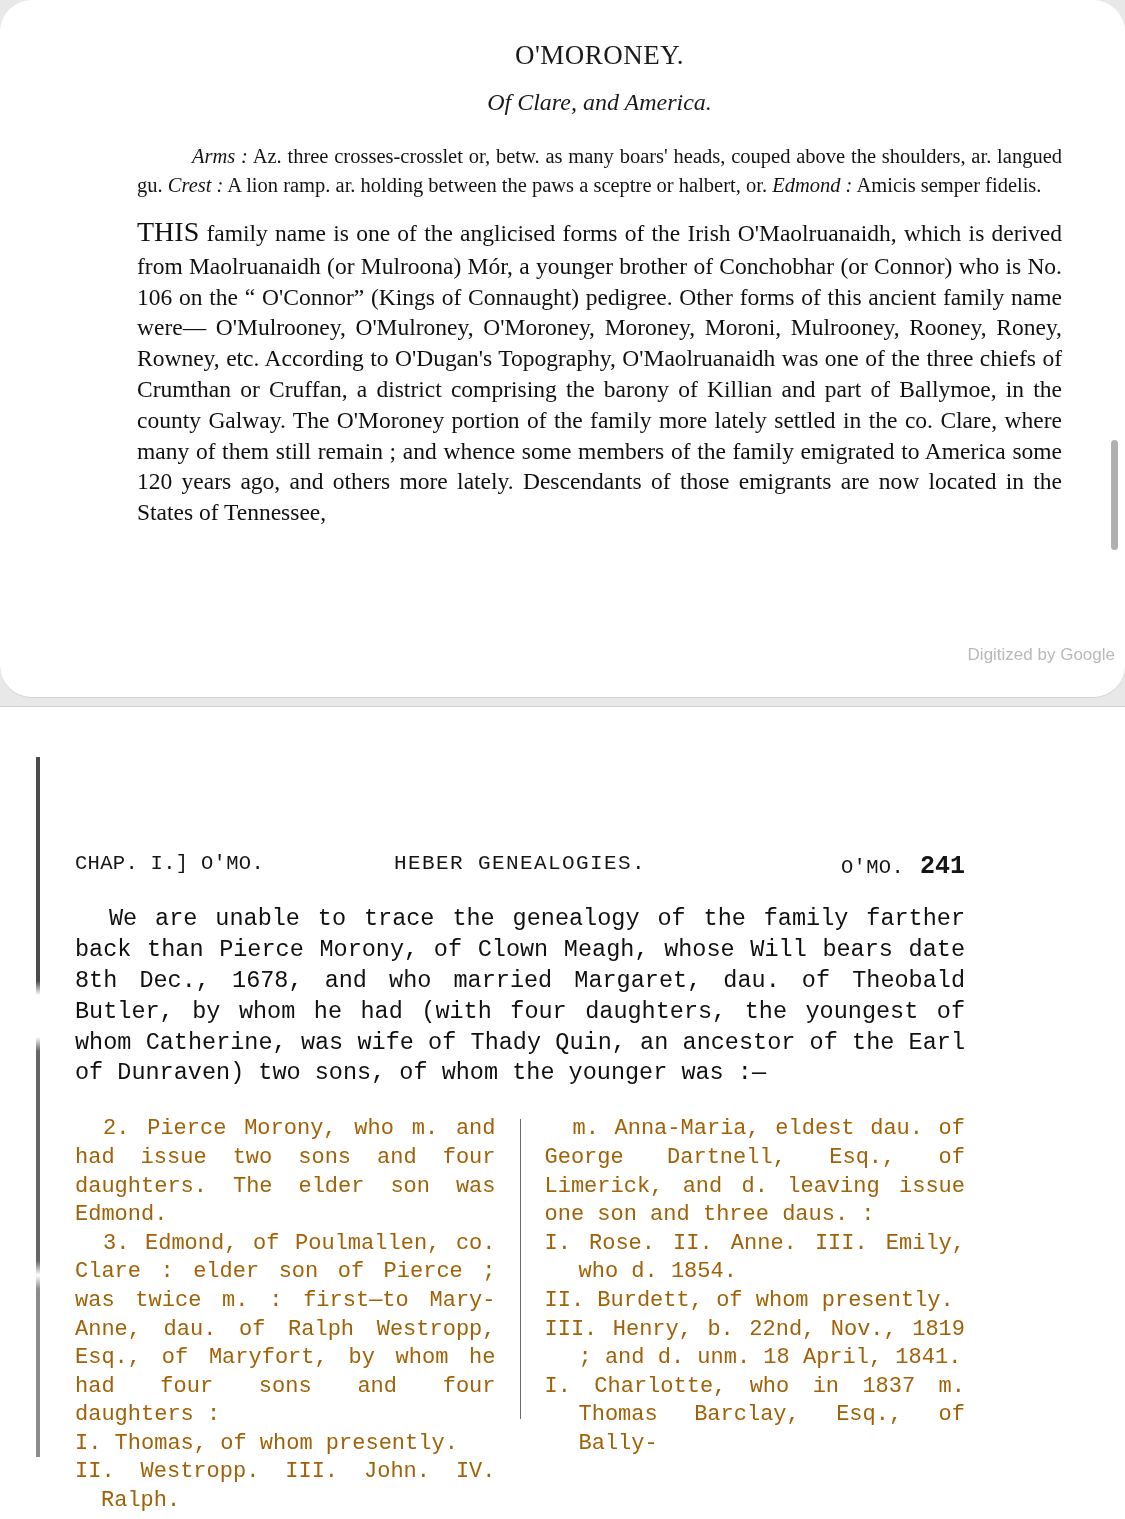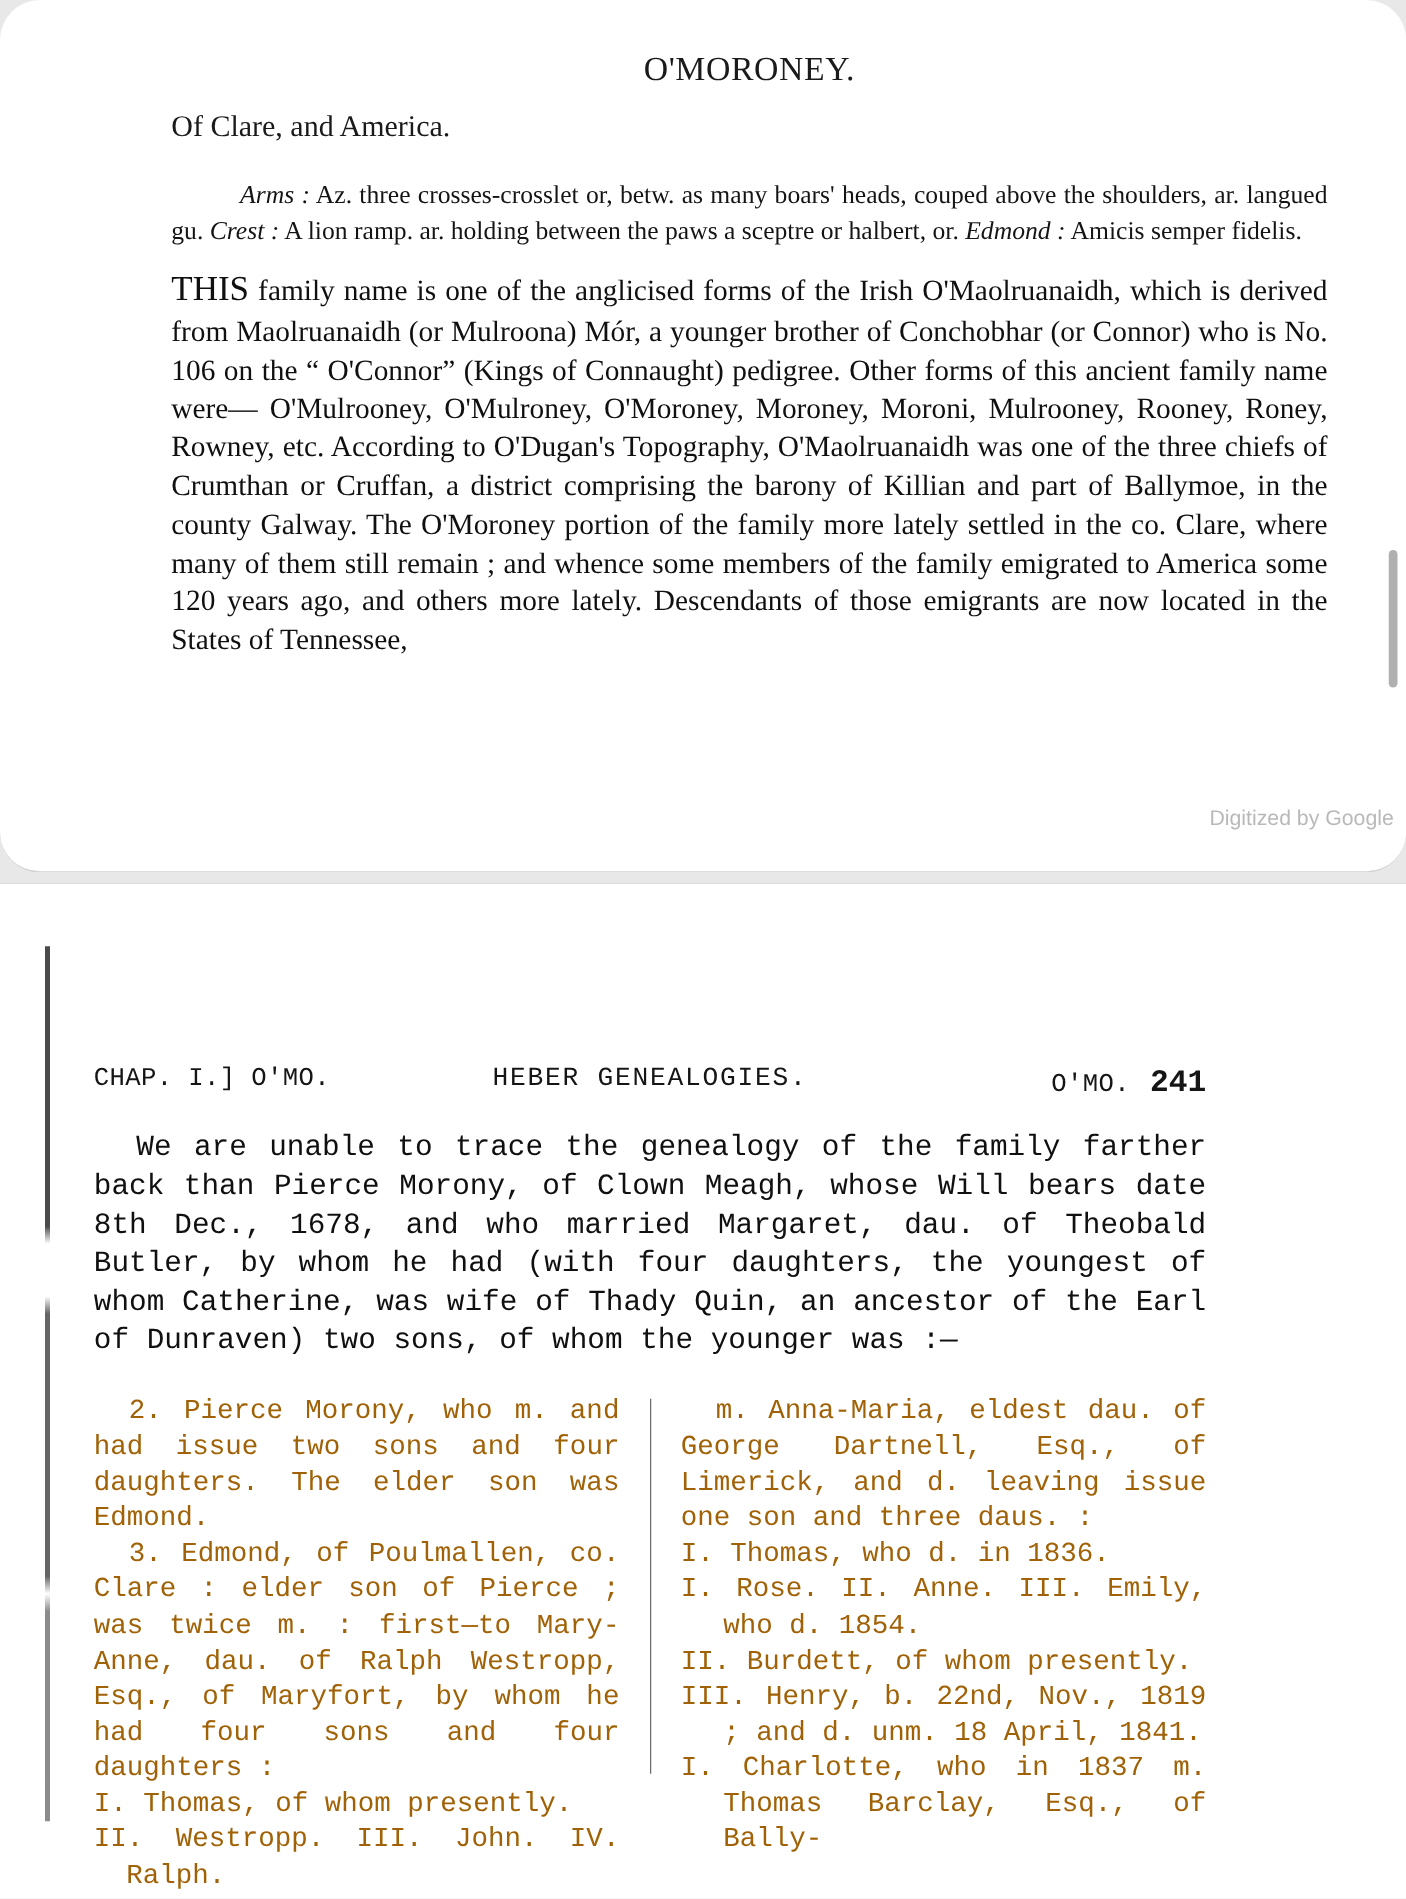--- a/index.html
+++ b/index.html
@@ -40,22 +40,23 @@
 
   .doc-title {
     text-align: center;
     font-size: 27px;
     letter-spacing: 0.5px;
     margin-top: 40px;
     color: #1a1a1a;
     font-family: "Liberation Serif", serif;
   }
   .doc-subtitle {
-    text-align: left;
+    text-align: center;
     font-size: 24px;
+    font-style: italic;
     margin-top: 18px;
     color: #1a1a1a;
   }
 
   .arms-block {
     margin-top: 26px;
     font-size: 20.5px;
     line-height: 1.42;
     text-align: justify;
     color: #141414;
@@ -258,21 +259,20 @@
         <p class="ind">2. Pierce Morony, who m. and had issue two sons and four daughters.  The elder son was Edmond.</p>
         <p class="ind">3. Edmond, of Poulmallen, co. Clare : elder son of Pierce ; was twice m. : first—to Mary-Anne, dau. of Ralph Westropp, Esq., of Maryfort, by whom he had four sons and four daughters :</p>
         <p class="hang">I. Thomas, of whom presently.</p>
         <p class="hang">II. Westropp.   III. John.   IV. Ralph.</p>
       </div>
 
       <div class="col-div"></div>
 
       <div class="col col-right">
         <p class="ind">m. Anna-Maria, eldest dau. of George Dartnell, Esq., of Limerick, and d. leaving issue one son and three daus. :</p>
-        <p class="hang">I. Thomas, who d. in 1836.</p>
         <p class="hang">I. Rose.  II. Anne.  III. Emily, who d. 1854.</p>
         <p class="hang">II. Burdett, of whom presently.</p>
         <p class="hang">III. Henry, b. 22nd, Nov., 1819 ; and d. unm. 18 April, 1841.</p>
         <p class="hang">I. Charlotte, who in 1837 m. Thomas Barclay, Esq., of Bally-</p>
       </div>
     </div>
   </div>
 </div>
 
 </body></html>

